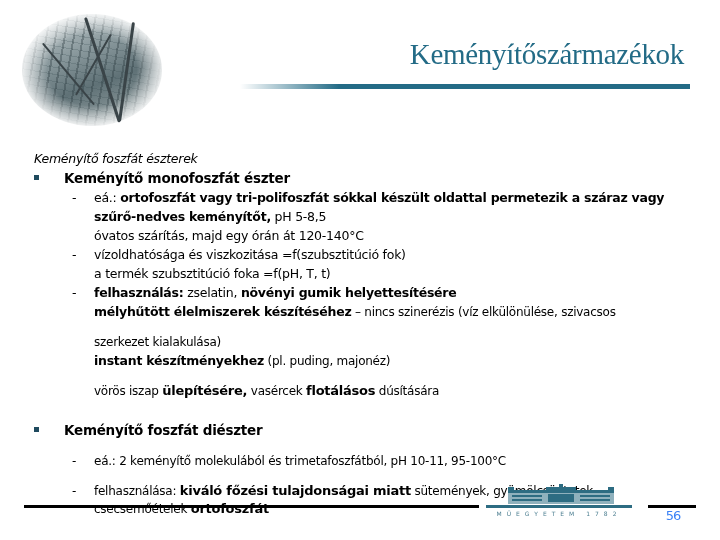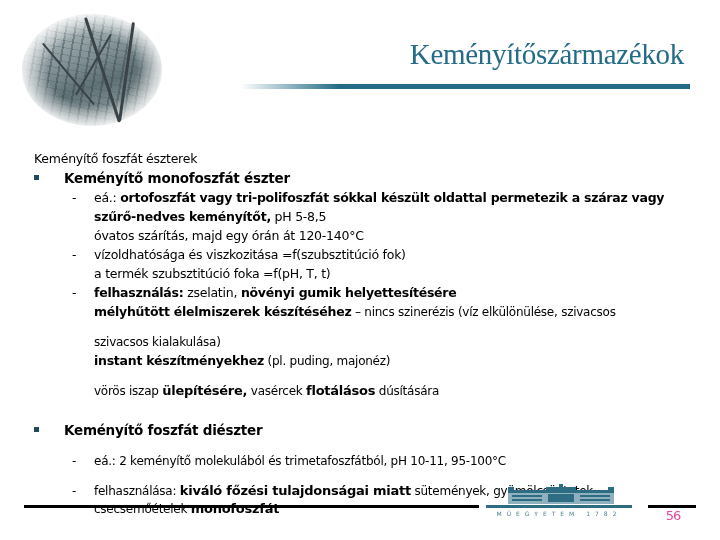--- a/index.html
+++ b/index.html
@@ -56,20 +56,21 @@
       position: absolute;
       left: 34px;
       top: 149px;
       width: 660px;
       font-size: 12.5px;
       line-height: 19px;
       letter-spacing: -0.25px;
     }
     .content .section-title {
       margin: 0;
+      font-style: italic;
     }
     .l1 {
       position: relative;
       padding-left: 30px;
       font-size: 13.5px;
       font-weight: bold;
       line-height: 20px;
     }
     .l1 .bullet {
       position: absolute;
@@ -142,21 +143,21 @@
       background: #000;
     }
     .page-num {
       position: absolute;
       left: 656px;
       top: 508px;
       width: 34px;
       text-align: center;
       font-size: 13px;
       letter-spacing: -1px;
-      color: #ec4899;
+      color: #3b82f6;
     }
   </style>
 </head>
 <body>
 
 <div class="photo">
   <div class="branch" style="left:62px;top:4px;width:3px;height:110px;transform:rotate(-18deg);"></div>
   <div class="branch" style="left:110px;top:8px;width:3px;height:100px;transform:rotate(8deg);"></div>
   <div class="branch" style="left:20px;top:30px;width:2px;height:80px;transform:rotate(-40deg);"></div>
   <div class="branch" style="left:88px;top:20px;width:2px;height:70px;transform:rotate(30deg);"></div>
@@ -191,21 +192,21 @@
   </div>
 
   <div class="l2">
     <span class="dash">-</span>
     <div class="big">
       <b>felhasználás:</b><span> zselatin, </span><b>növényi gumik helyettesítésére</b>
     </div>
     <div class="big">
       <b>mélyhűtött élelmiszerek készítéséhez</b><span class="small"> – nincs szinerézis (víz elkülönülése, szivacsos</span>
     </div>
-    <div class="small">szivacsos kialakulása)</div>
+    <div class="small">szerkezet kialakulása)</div>
     <div class="big">
       <b>instant készítményekhez</b><span class="small"> (pl. puding, majonéz)</span>
     </div>
     <div class="small">
       <span>vörös iszap </span><b style="font-size:13px">ülepítésére,</b><span> vasércek </span><b style="font-size:13px">flotálásos</b><span> dúsítására</span>
     </div>
   </div>
 
   <div class="gap"></div>
 
@@ -218,21 +219,21 @@
     <span class="dash">-</span>
     <div>eá.: 2 keményítő molekulából és trimetafoszfátból, pH 10-11, 95-100°C</div>
   </div>
 
   <div class="l2 small">
     <span class="dash">-</span>
     <div>
       <span>felhasználása: </span><b style="font-size:13px">kiváló főzési tulajdonságai miatt</b><span> sütemények, gyümölcsöntetek,</span>
     </div>
     <div>
-      <span>csecsemőételek </span><b style="font-size:13px">monofoszfát</b>
+      <span>csecsemőételek </span><b style="font-size:13px">ortofoszfát</b>
     </div>
   </div>
 </div>
 
 <div class="footer-rule"></div>
 
 <div class="logo">
   <svg class="logo-building" viewBox="0 0 110 20">
     <rect x="2" y="8" width="106" height="12" fill="#8fb1bd"></rect>
     <rect x="2" y="6" width="106" height="3" fill="#2d6c82"></rect>

